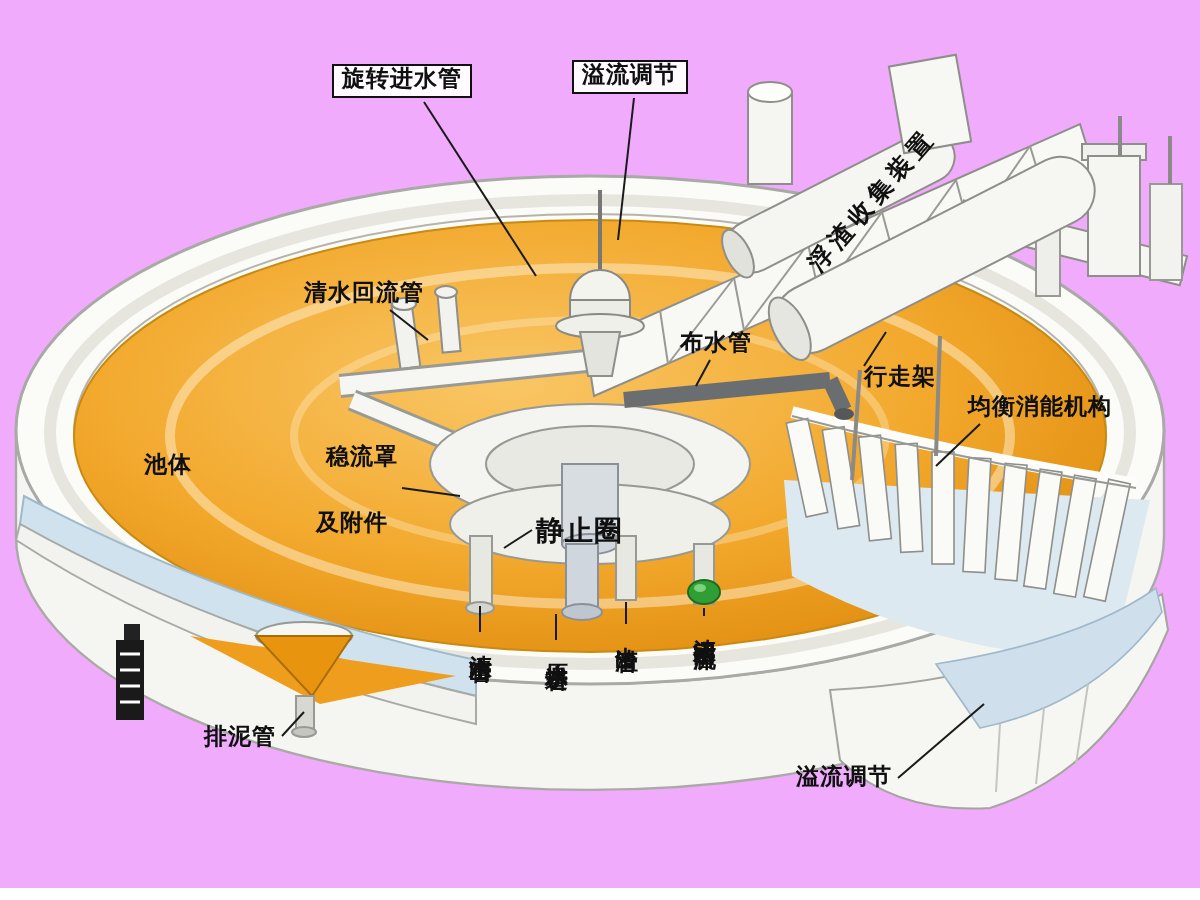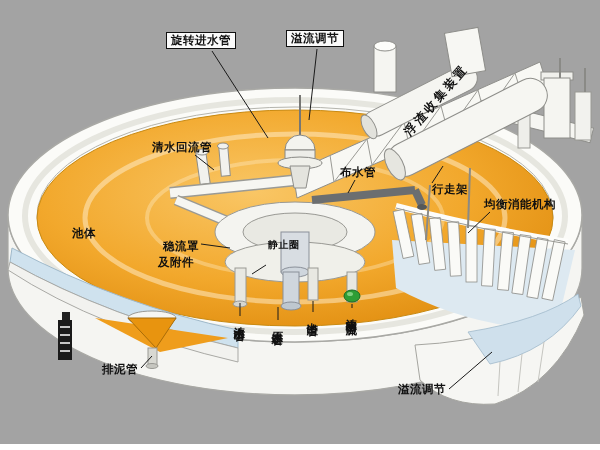--- a/index.html
+++ b/index.html
@@ -1,17 +1,17 @@
 <!DOCTYPE html>
 <html><head>
 <meta charset="utf-8">
 <style>
   html,body { margin:0; padding:0; }
   .stage {
-    position:relative; width:600px; height:444px; background:#a3a3a3;
+    position:relative; width:600px; height:444px; background:#f0abfc;
     overflow:hidden; font-family:"Liberation Sans", sans-serif;
   }
   .stage svg { position:absolute; left:0; top:0; }
   .lbl {
     position:absolute; font-size:11.5px; font-weight:bold; color:#101010;
     white-space:nowrap; line-height:1.15; letter-spacing:0.5px;
   }
   .lbl.box { border:1.5px solid #101010; background:rgba(255,255,255,.95); padding:1px 4px; }
   .vlbl { writing-mode:vertical-rl; text-orientation:upright; letter-spacing:1px; }
   .rot { transform-origin:0 0; transform:rotate(-49deg); font-size:12px; letter-spacing:3px; }
@@ -211,23 +211,23 @@
 </svg>
 
 <div class="lbl box" style="left:166px;top:32px">旋转进水管</div>
 <div class="lbl box" style="left:286px;top:30px">溢流调节</div>
 <div class="lbl rot" style="left:402px;top:130px">浮渣收集装置</div>
 <div class="lbl" style="left:152px;top:141px">清水回流管</div>
 <div class="lbl" style="left:340px;top:166px">布水管</div>
 <div class="lbl" style="left:432px;top:183px">行走架</div>
 <div class="lbl" style="left:484px;top:198px">均衡消能机构</div>
 <div class="lbl" style="left:72px;top:227px">池体</div>
-<div class="lbl" style="left:163px;top:240px">稳流罩</div>
+<div class="lbl" style="left:163px;top:223px">稳流罩</div>
 <div class="lbl" style="left:158px;top:256px">及附件</div>
-<div class="lbl" style="left:268px;top:239px;font-size:10px">静止圈</div>
+<div class="lbl" style="left:268px;top:257px;font-size:14px">静止圈</div>
 <div class="lbl vlbl" style="left:232px;top:318px">清水出管</div>
 <div class="lbl vlbl" style="left:270px;top:322px">原水进管</div>
 <div class="lbl vlbl" style="left:305px;top:314px">出渣管</div>
 <div class="lbl vlbl" style="left:344px;top:310px">清水回流管</div>
 <div class="lbl" style="left:102px;top:363px">排泥管</div>
 <div class="lbl" style="left:398px;top:383px">溢流调节</div>
 
 </div>
 
 </body></html>

